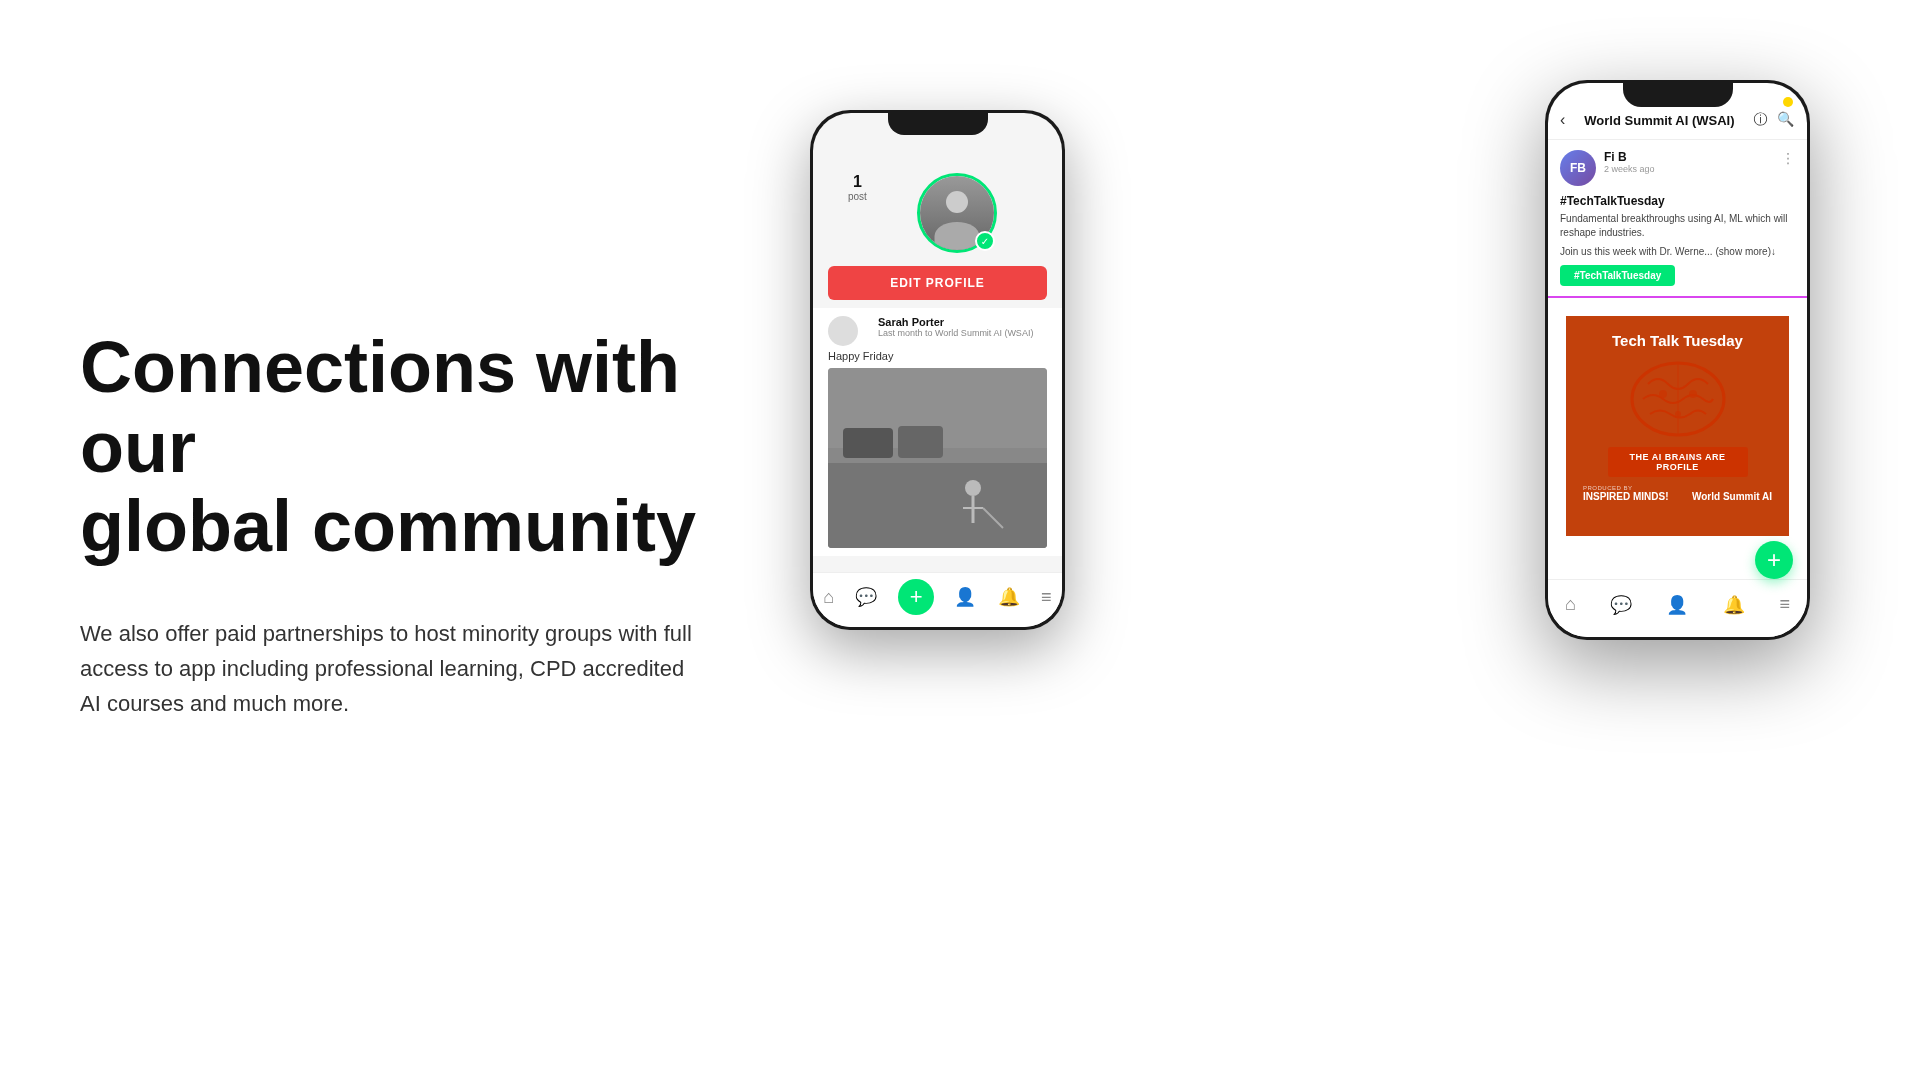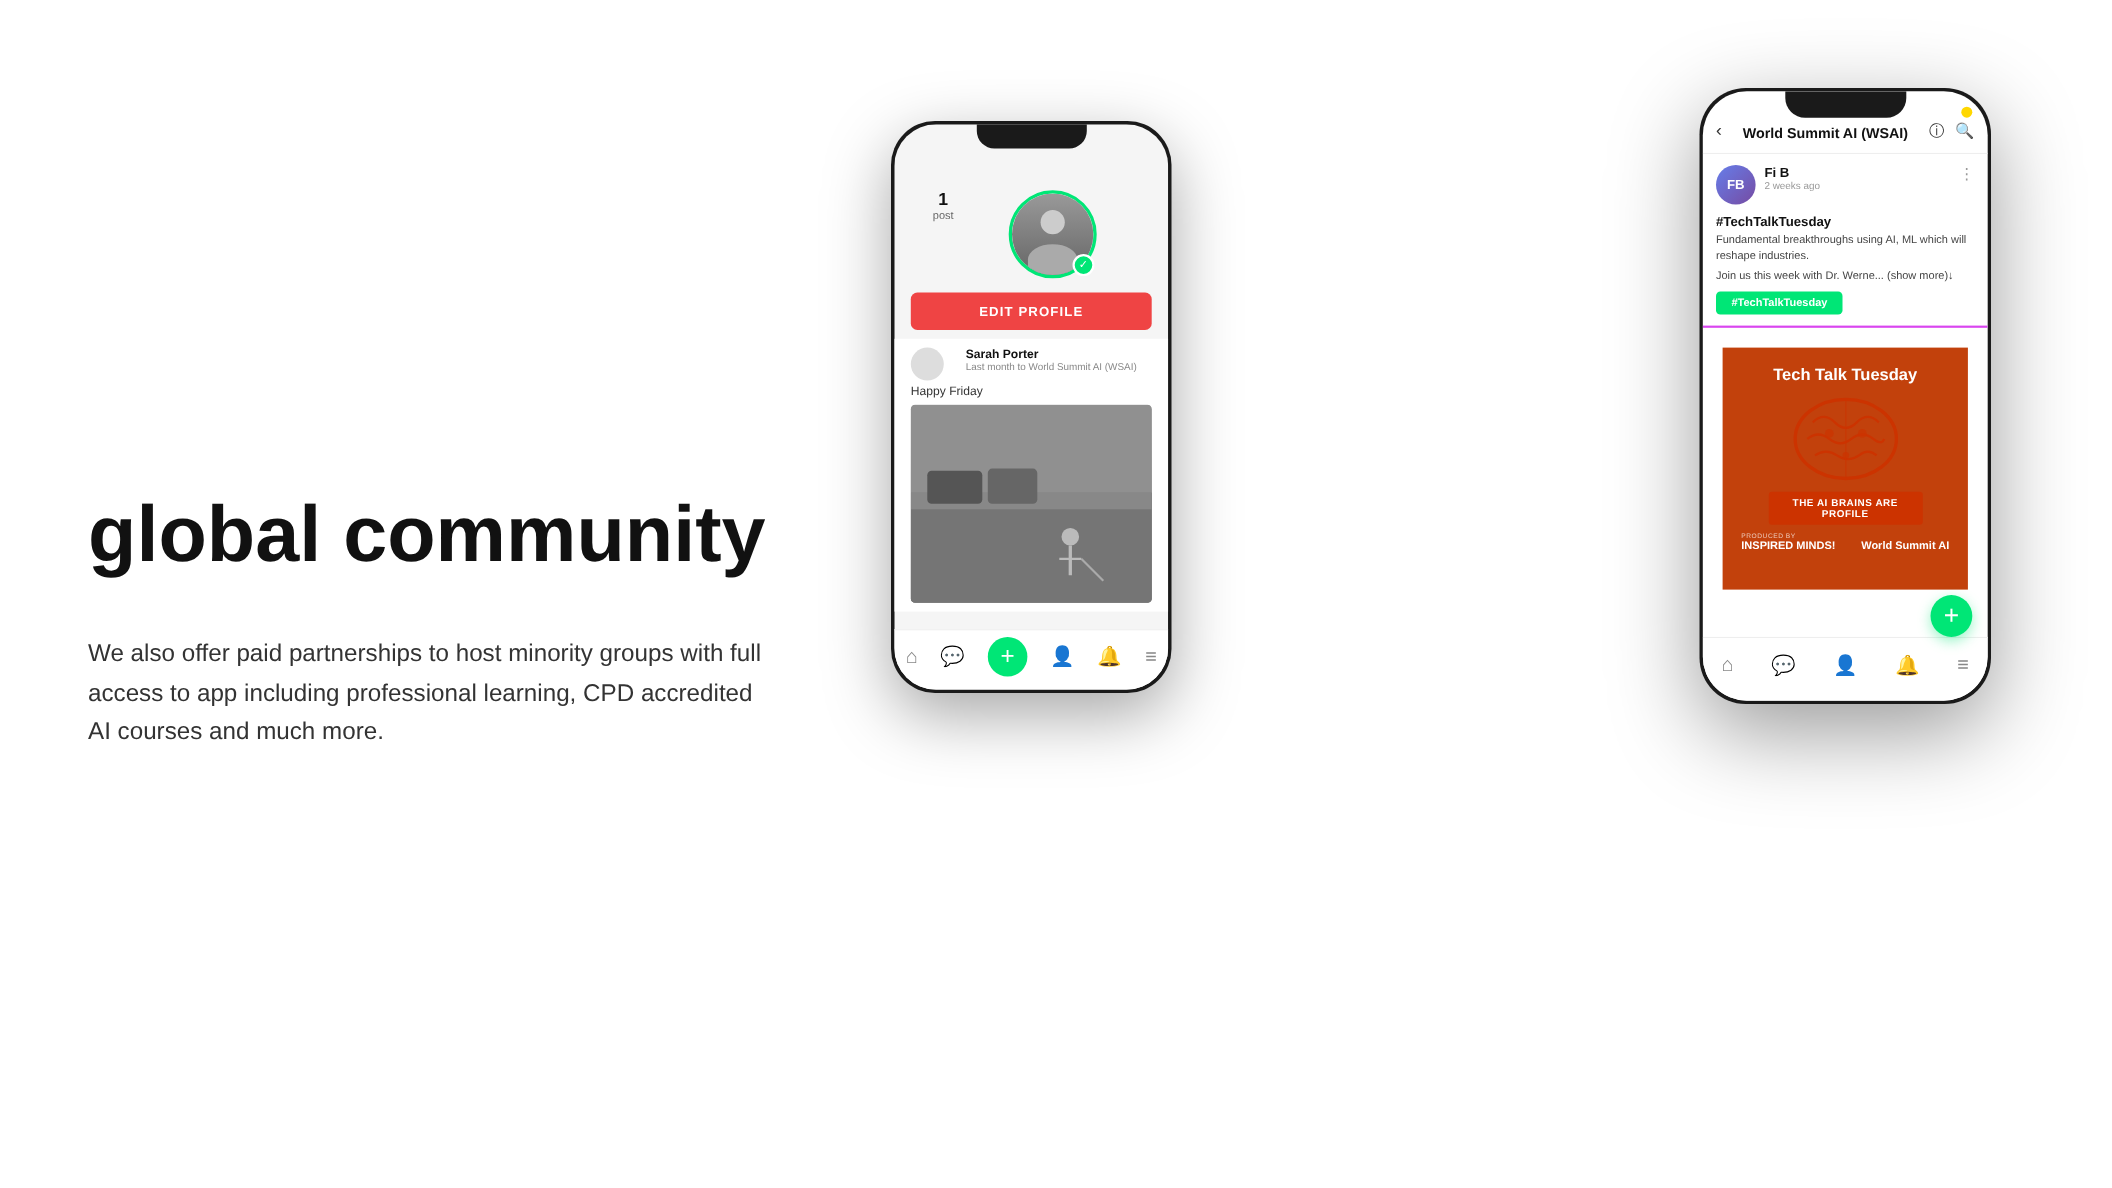--- a/index.html
+++ b/index.html
@@ -536,21 +536,21 @@
       z-index: 20;
     }
   </style>
 </head>
 <body>
 
 <div class="page-container">
 
   <div class="left-content">
     <h1 class="main-heading">
-      <br>
+      <span>Connections with our</span><br>
       <span>global community</span>
     </h1>
     <p class="body-text">We also offer paid partnerships to host minority groups with full access to app including professional learning, CPD accredited AI courses and much more.</p>
   </div>
 
   <div class="right-content">
 
     <div class="phone-back">
       <div class="phone-back-inner">
         <div class="phone-back-notch"></div>

